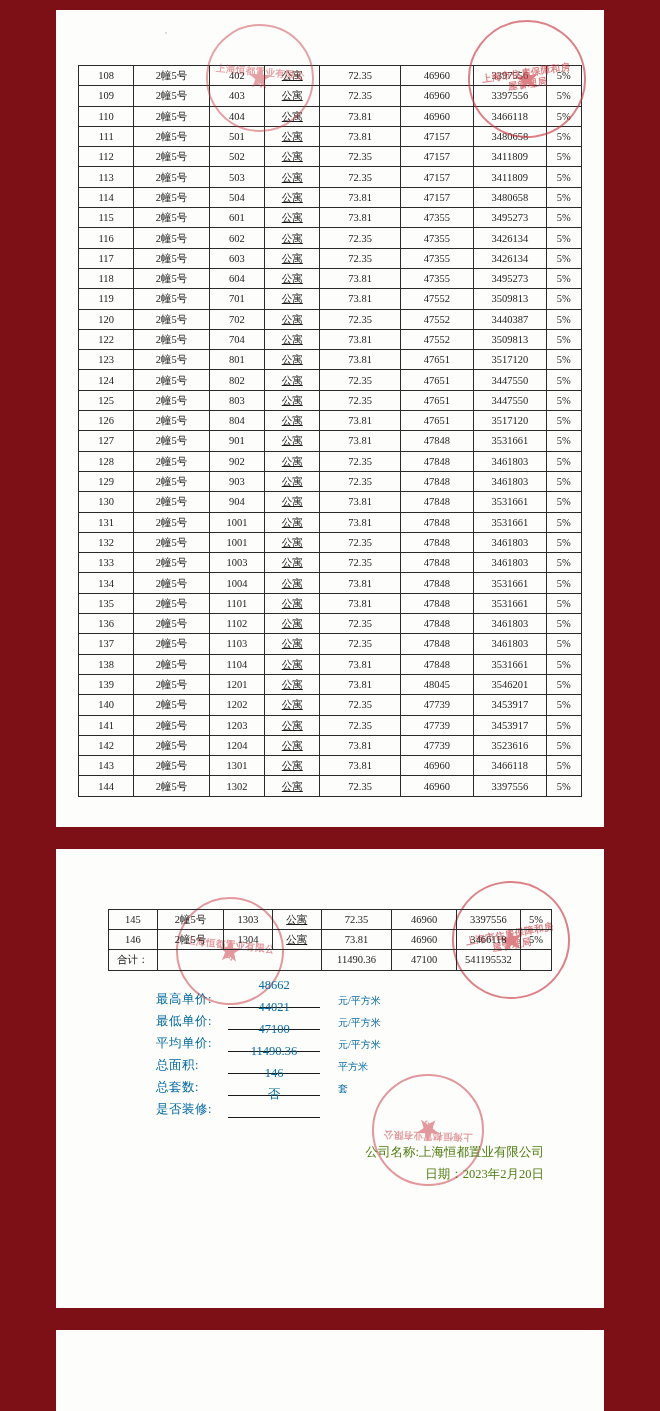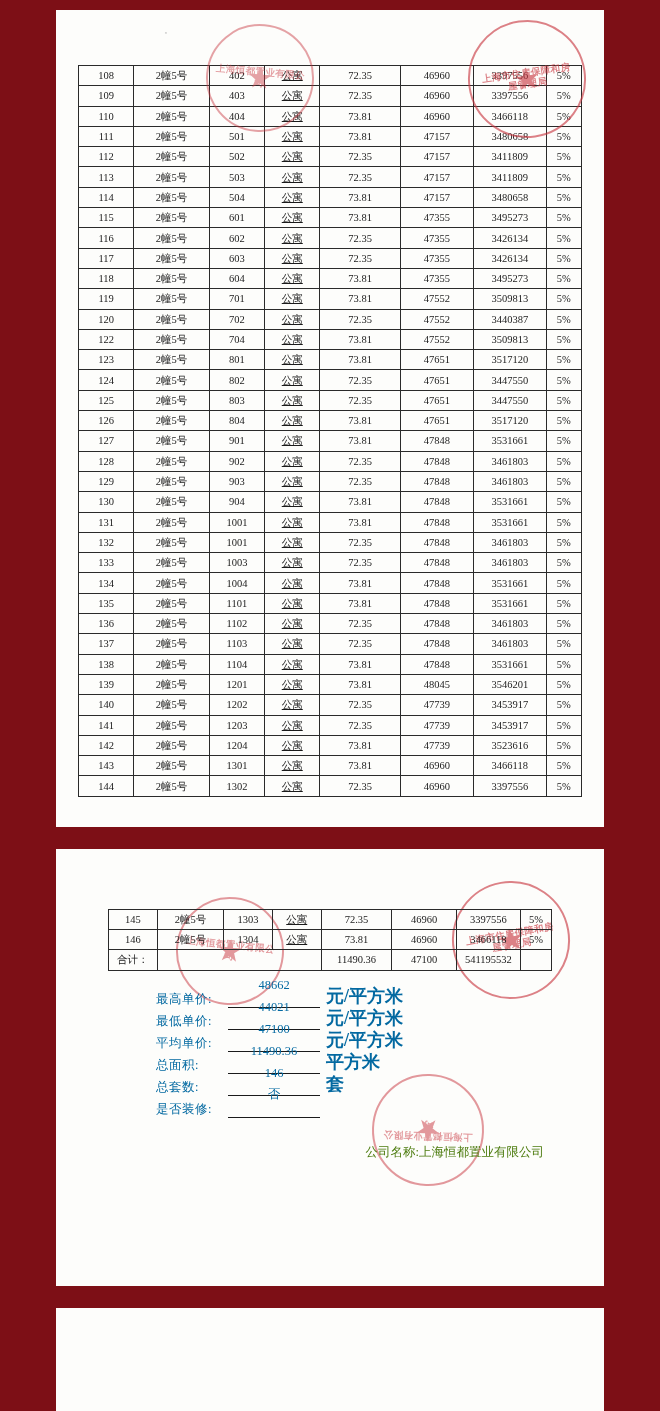--- a/index.html
+++ b/index.html
@@ -84,23 +84,22 @@
     letter-spacing: 0.5px;
   }
   .sum-value {
     width: 92px;
     border-bottom: 1px solid #1b1b1b;
     text-align: center;
     font-size: 12.5px;
     padding-bottom: 14px;
   }
   .sum-unit {
-    margin-left: 6px;
-    font-size: 18px;
-    font-weight: bold;
+    margin-left: 18px;
+    font-size: 10px;
   }
 
   
   .signature {
     margin-top: 26px;
     text-align: right;
     padding-right: 38px;
     font-size: 12.5px;
     color: #4d7c0f;
     position: relative;
@@ -613,16 +612,17 @@
       </div>
       <div class="sum-row">
         <span class="sum-label">是否装修:</span>
         <span class="sum-value">否</span>
         <span class="sum-unit"></span>
       </div>
     </div>
 
   <div class="signature">
     <div>公司名称:上海恒都置业有限公司</div>
+    <div>日期：2023年2月20日</div>
   </div>
 </div>
 
 <div class="sheet" id="sheet-3"></div>
 
 </body></html>

